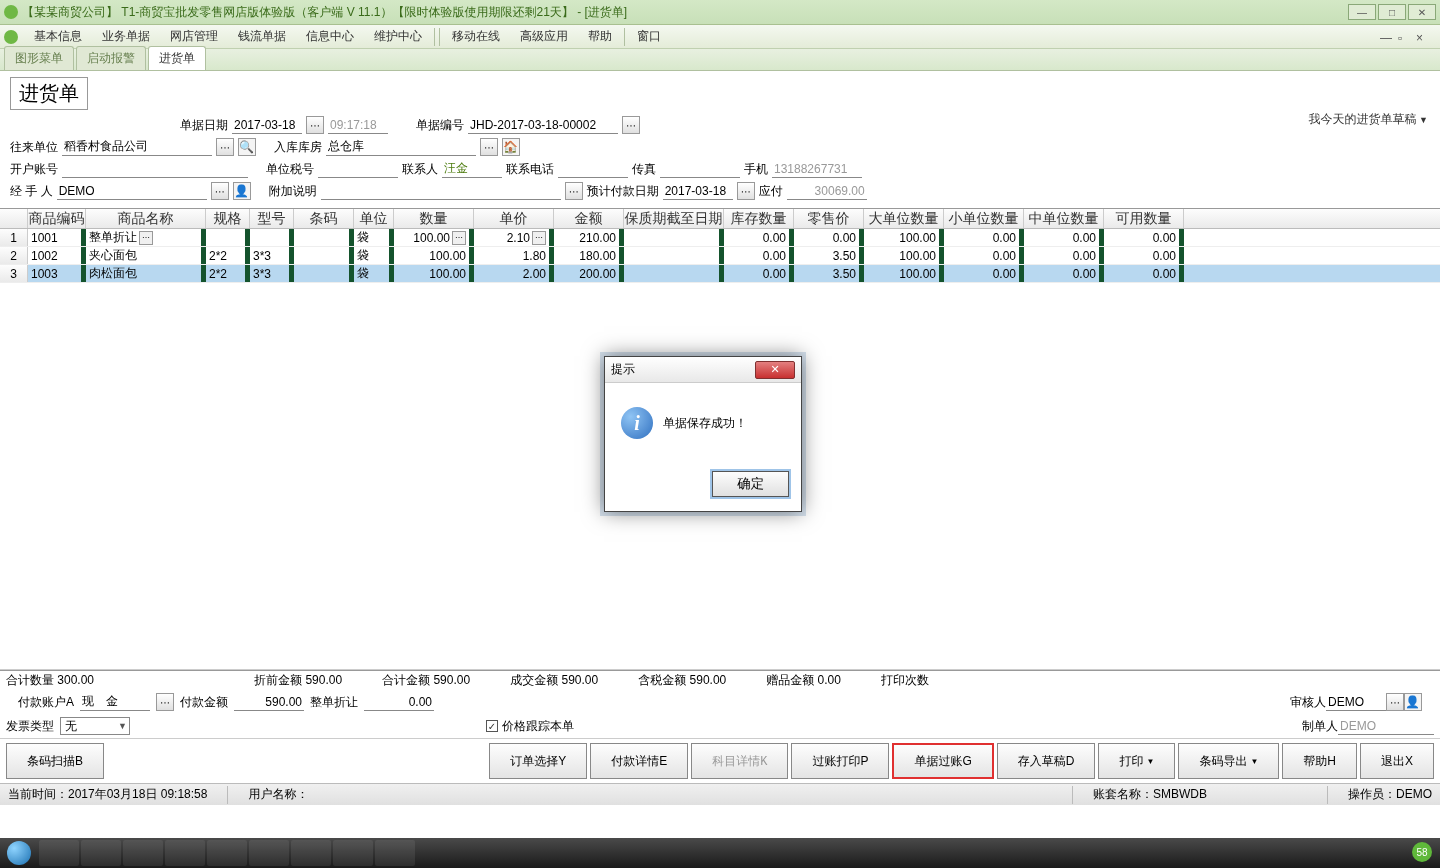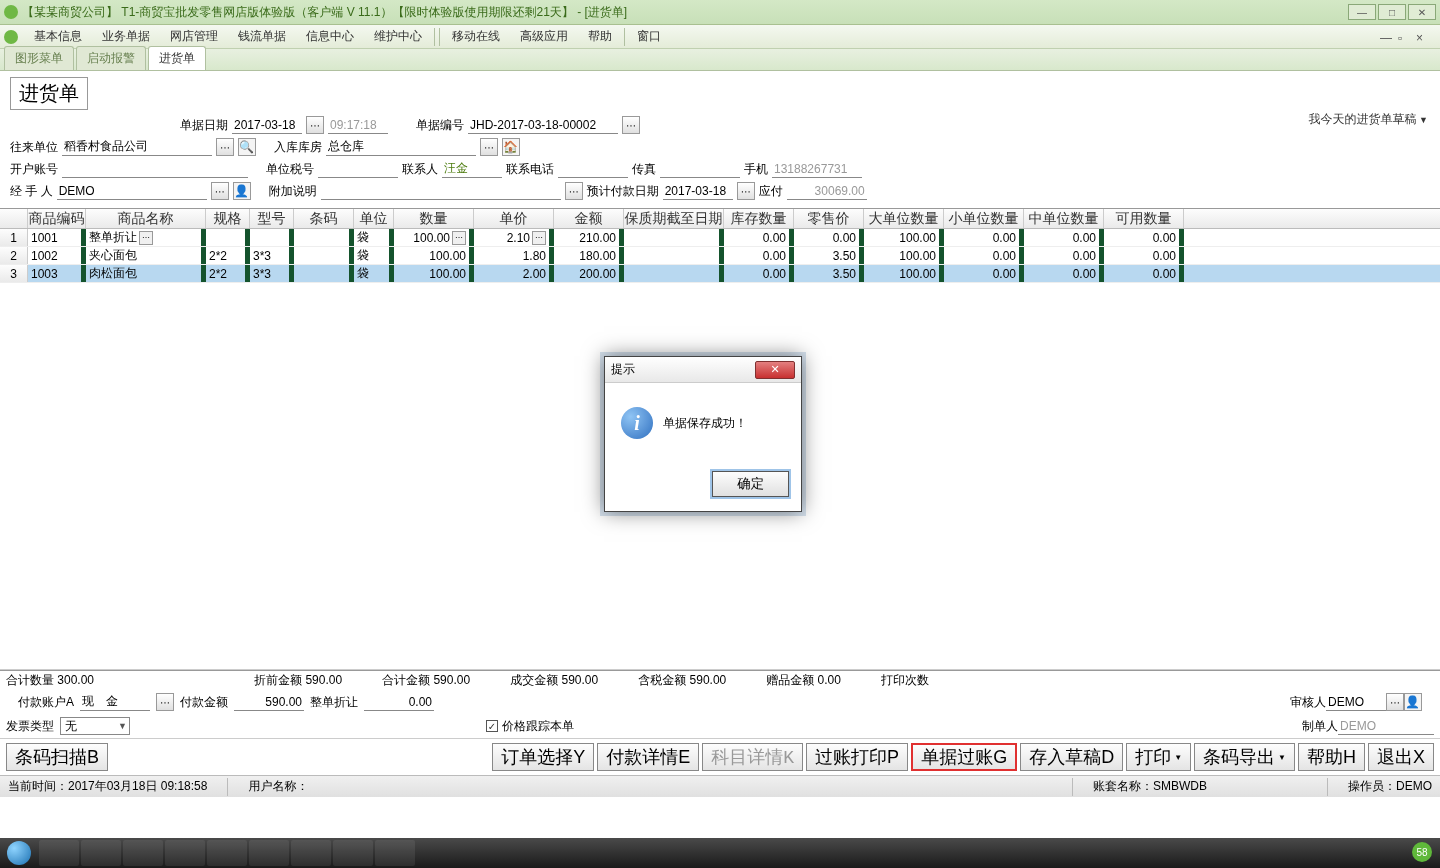--- a/index.html
+++ b/index.html
@@ -57,21 +57,21 @@
 .summary-bar { border-top: 1px solid #999; padding: 2px 6px; display: flex; gap: 40px; height: 20px; align-items: center;}
 .payment-row { padding: 2px 18px; display: flex; align-items: center; gap: 6px; height: 24px;}
 .invoice-row { padding: 2px 6px; display: flex; align-items: center; gap: 6px; height: 24px;}
 .select-box { border: 1px solid #888; height: 18px; padding: 0 16px 0 4px; position: relative; min-width: 70px; display: inline-flex; align-items:center;}
 .select-box::after { content: "▼"; position: absolute; right: 2px; font-size: 9px; color: #555;}
 .checkbox { width: 12px; height: 12px; border: 1px solid #555; display: inline-flex; align-items: center; justify-content: center; font-size: 10px; color: #333;}
 .right-group { margin-left: auto; display: flex; align-items: center; }
 
 
 .action-bar { padding: 4px 6px; display: flex; align-items: center; gap: 4px; border-top: 1px solid #ccc;}
-.act-btn { border: 1px solid #888; background: linear-gradient(#fdfdfd,#e4e4e4); padding: 2px 8px; cursor: pointer; font-size: 18px; height: 28px; display: inline-flex; align-items: center;}
+.act-btn { border: 1px solid #888; background: linear-gradient(#fdfdfd,#e4e4e4); padding: 2px 20px; cursor: pointer; font-size: 12px; height: 36px; display: inline-flex; align-items: center;}
 .act-btn.dis { color: #999; font-family: Liberation Mono, monospace; }
 .act-btn.hl { border: 2px solid #e03030; }
 .dd::after { content: "▼"; font-size: 8px; margin-left: 3px;}
 
 
 .statusbar { background: linear-gradient(#f0f0f0,#e0e0e0); border-top: 1px solid #bbb; height: 22px; display: flex; align-items: center; padding: 0 8px; gap: 20px;}
 .sb-sep { border-left: 1px solid #bbb; height: 18px;}
 
 
 .taskbar { position: absolute; bottom: 0; left: 0; right: 0; height: 30px; background: linear-gradient(#4a4a4a, #1a1a1a); display: flex; align-items: center;}

